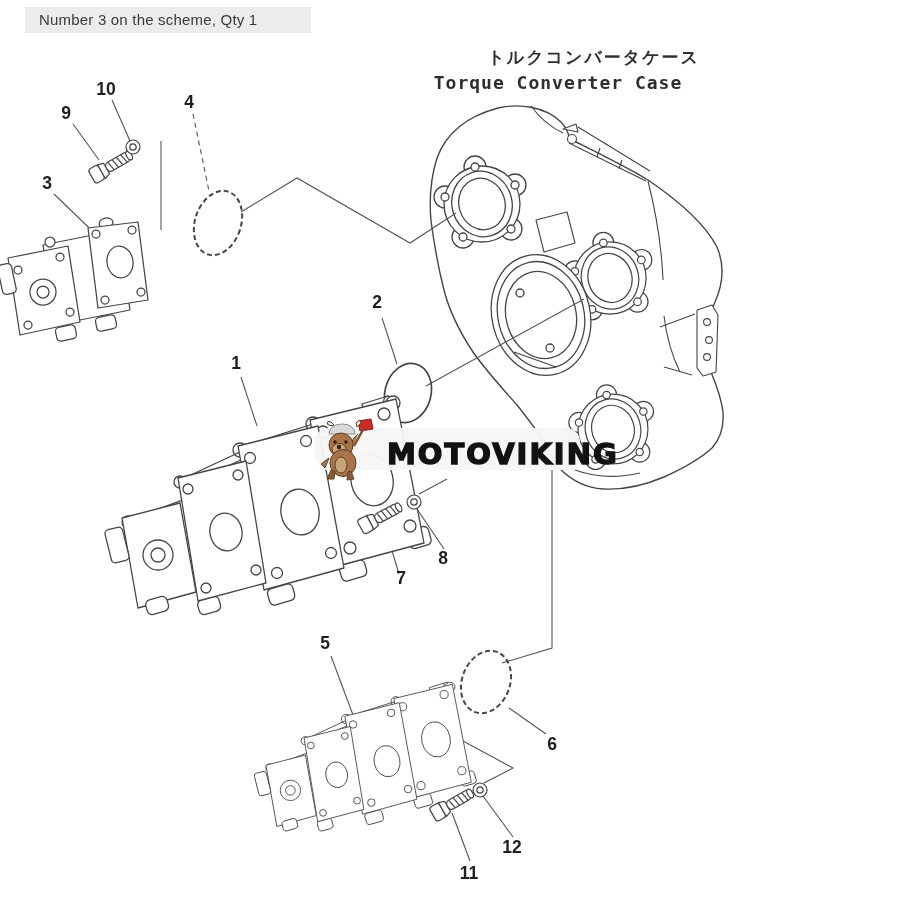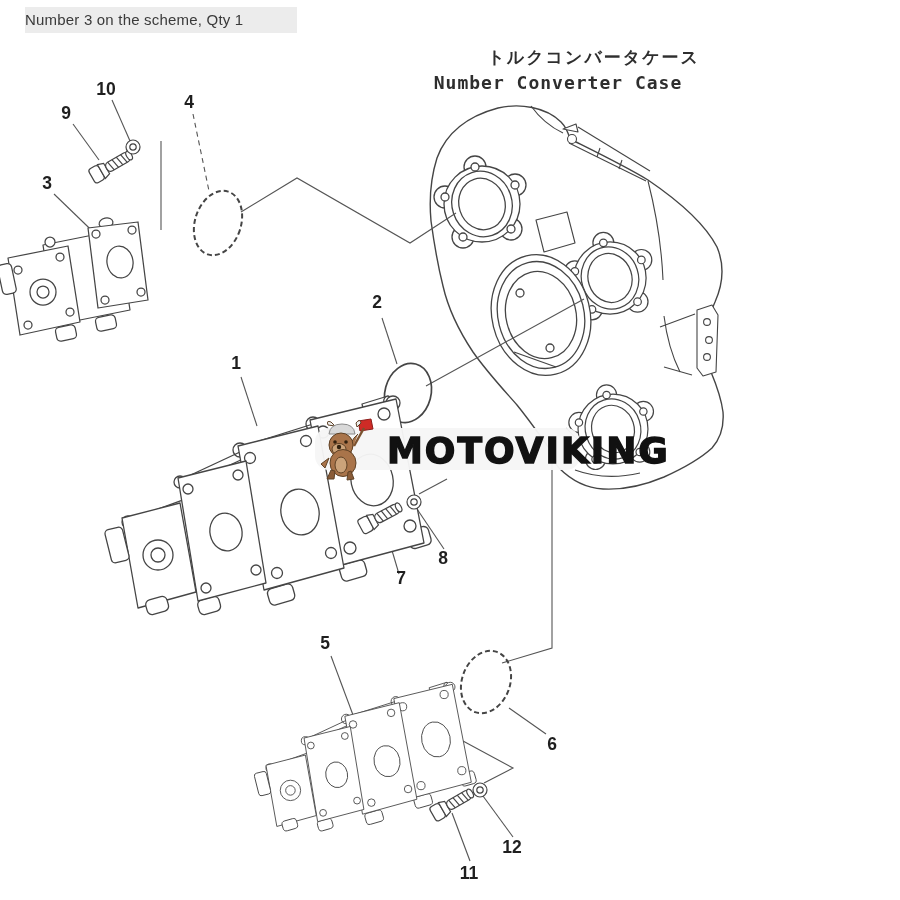--- a/index.html
+++ b/index.html
@@ -2,31 +2,31 @@
 <html><head>
 <meta charset="utf-8">
 <style>
   html,body{margin:0;padding:0;background:#ffffff;}
   .stage{position:relative;width:900px;height:900px;background:#fff;overflow:hidden;
          font-family:"Liberation Sans",sans-serif;}
   svg text{user-select:none;}
   .diagram-svg{position:absolute;left:0;top:0;}
   .scheme-note{position:absolute;left:25px;top:7px;width:272px;height:26px;
       background:#ececec;color:#3a3a3a;font-size:15px;line-height:26px;
-      letter-spacing:.2px;}
+      padding-left:14px;letter-spacing:.2px;}
   .title-ja{position:absolute;left:420px;top:46px;width:280px;text-align:right;
       font-family:"DejaVu Sans Mono",monospace;font-size:17px;letter-spacing:2px;
       color:#2e2e2e;font-weight:bold;}
   .title-en{position:absolute;left:408px;top:72px;width:300px;text-align:center;
       font-family:"DejaVu Sans Mono",monospace;font-size:18px;letter-spacing:1px;
       color:#2e2e2e;font-weight:bold;}
   .watermark{position:absolute;left:315px;top:428px;width:265px;height:42px;
       background:rgba(246,246,246,.96);border-radius:14px;}
-  .brand{position:absolute;left:72px;top:2px;font-family:"DejaVu Sans",sans-serif;
-      font-size:36px;font-weight:900;letter-spacing:2px;color:#111;
+  .brand{position:absolute;left:72px;top:9px;font-family:"DejaVu Sans",sans-serif;
+      font-size:29px;font-weight:900;letter-spacing:2px;color:#111;
       -webkit-text-stroke:1.4px #111;}
   .mascot{position:absolute;left:3px;top:-10px;}
   .callout{font-family:"Liberation Sans",sans-serif;font-size:17.5px;font-weight:bold;fill:#1f1f1f;}
 </style>
 </head>
 <body>
 
 <div class="stage">
 
 <svg class="diagram-svg" width="900" height="900" viewBox="0 0 900 900">
@@ -270,21 +270,21 @@
     <text class="callout" x="66" y="119">9</text>
     <text class="callout" x="106" y="95">10</text>
     <text class="callout" x="469" y="879">11</text>
     <text class="callout" x="512" y="853">12</text>
   </g>
 </svg>
 
 <div class="scheme-note">Number 3 on the scheme, Qty 1</div>
 
 <div class="title-ja">トルクコンバータケース</div>
-<div class="title-en">Number Converter Case</div>
+<div class="title-en">Torque Converter Case</div>
 
 <div class="watermark">
   <svg class="mascot" width="64" height="64" viewBox="0 0 64 64">
     <g stroke="#5f4226" stroke-width="1">
       <path d="M40,3 L53,1 L55,11 L42,13 Z" fill="#cf2b26" stroke="#8c1d1a"></path>
       <line x1="46" y1="10" x2="36" y2="28" stroke="#7a5230" stroke-width="2.4"></line>
       <path d="M33,35 Q30,24 40,16" fill="#a9744a"></path>
       <path d="M10,7 Q8,2 13,4 L17,8 Z" fill="#eee"></path>
       <path d="M38,5 Q42,0 43,5 L39,9 Z" fill="#eee"></path>
       <path d="M11,16 Q12,6 24,6 Q36,6 37,16 Z" fill="#d9d9d9" stroke="#8a8a8a"></path>

